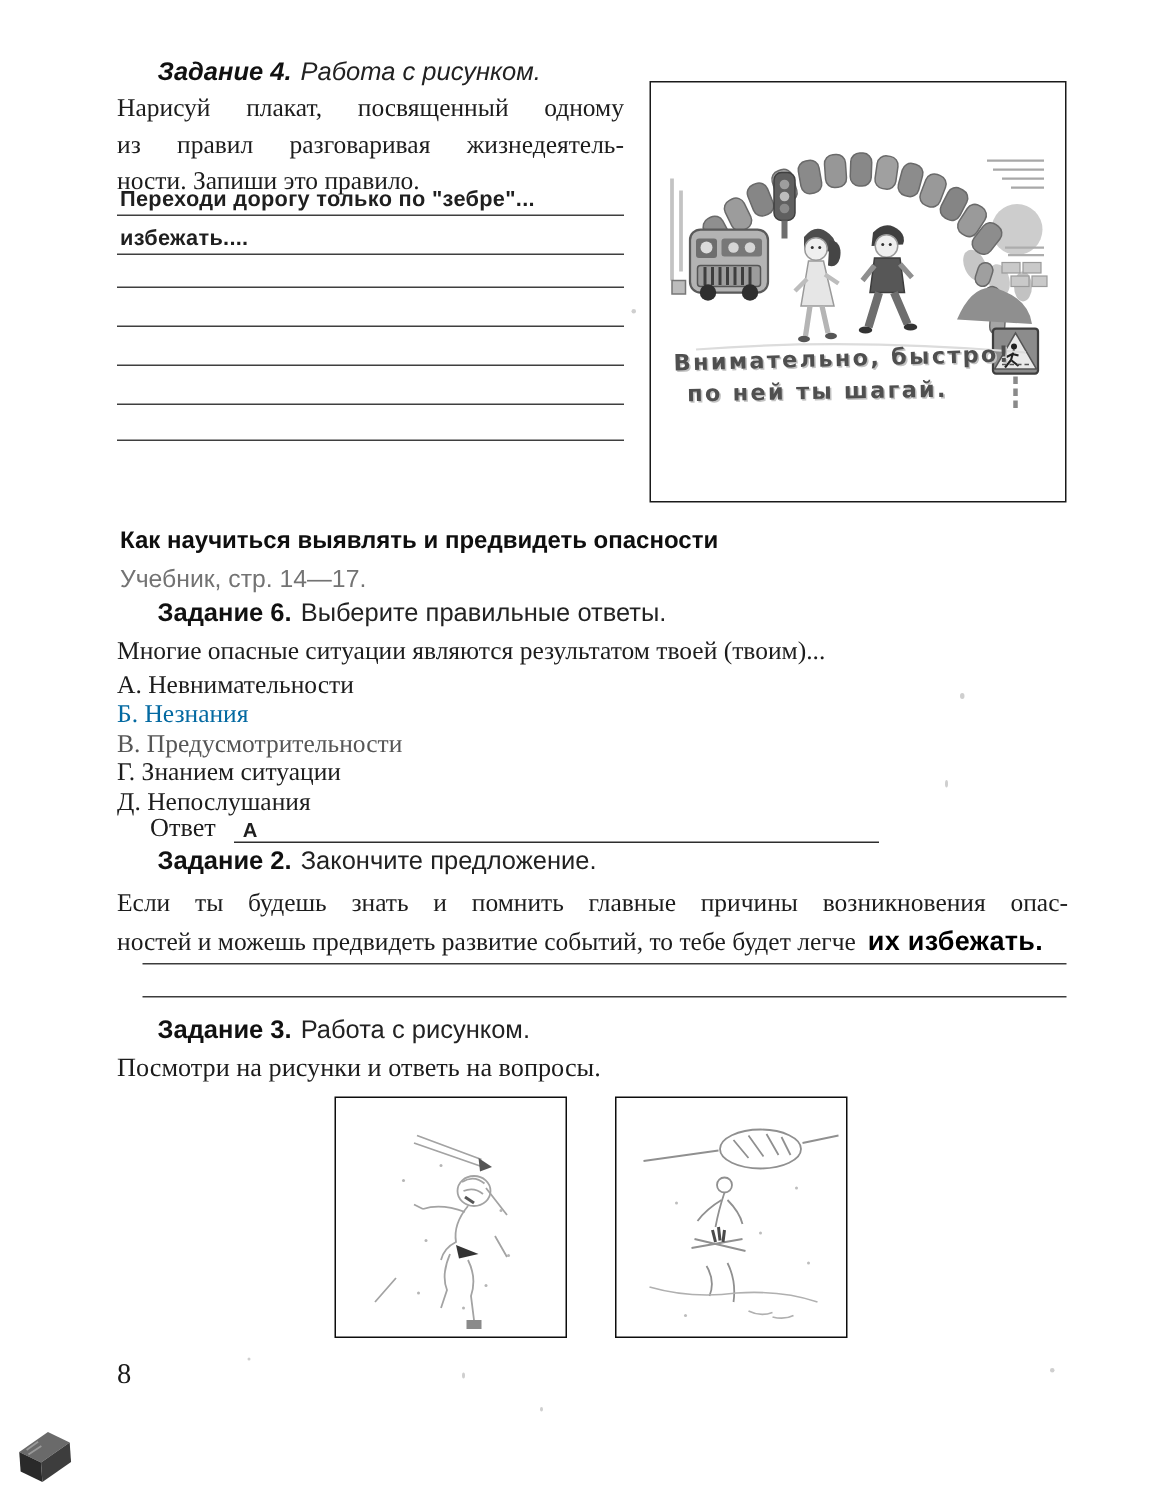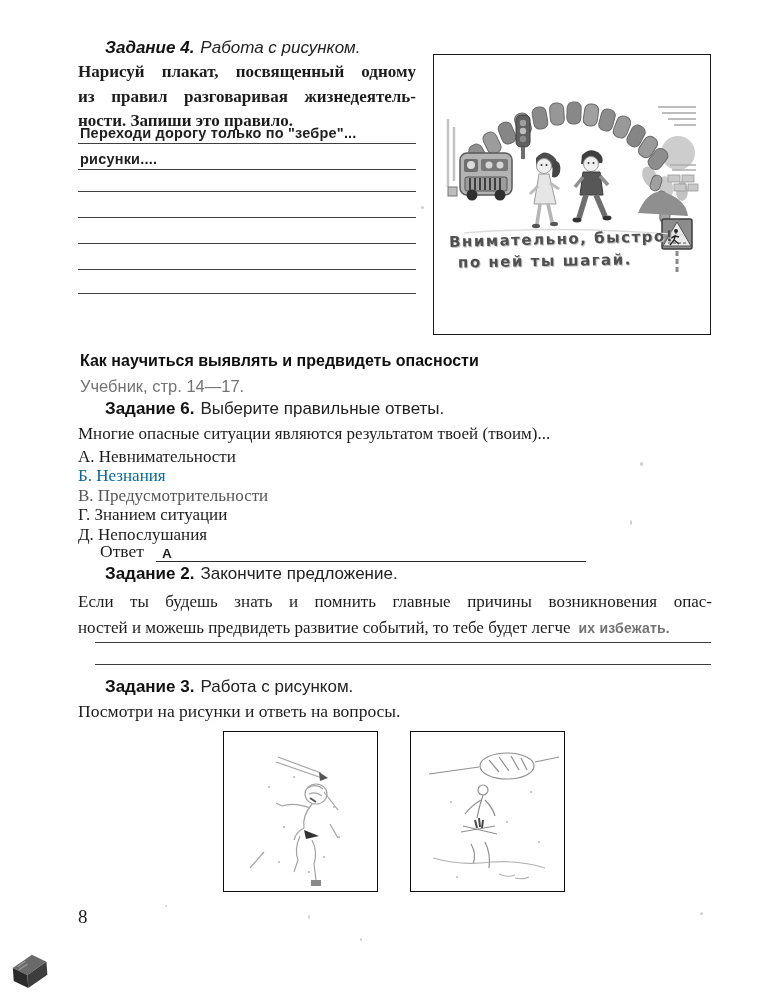--- a/index.html
+++ b/index.html
@@ -12,21 +12,21 @@
   .task-label{font-weight:bold;color:#111;}
   .task-sub{font-weight:normal;color:#222;margin-left:6px;}
 
   
   .jline{text-align:justify;text-align-last:justify;}
   .lline{text-align:left;}
   .para{font-family:"Liberation Serif",serif;color:#1c1c1c;}
 
   
   .t4-head{left:105px;top:38px;font-style:italic;}
-  .t4-body{left:78px;top:60px;width:338px;font-size:17px;line-height:24.5px;font-weight:bold;}
+  .t4-body{left:78px;top:60px;width:338px;font-size:17px;line-height:24.5px;}
   .answer-lines{left:78px;top:126px;width:338px;}
   .aline{display:flex;align-items:flex-end;border-bottom:1.6px solid #3f3f3f;}
   .hw{font-family:"Liberation Sans",sans-serif;font-weight:bold;font-size:14.5px;
       color:#1f1f1f;letter-spacing:0.2px;padding:0 0 2px 2px;white-space:nowrap;}
   .h17{height:17px;}.h23{height:23px;}.h25{height:25px;}.h21{height:21px;}
 
   
   .poster-box{left:433px;top:54px;width:276px;height:279px;border:1.5px solid #1a1a1a;margin:0;background:#fff;}
   .poster-photo{position:absolute;left:10px;top:36px;width:256px;height:198px;}
   .poster-caption{position:absolute;font-family:"DejaVu Sans",sans-serif;font-weight:bold;
@@ -47,21 +47,21 @@
   .options li:nth-child(2){color:#0369a1;}
   .options li:nth-child(3){color:#565656;}
   .answer-row{left:100px;top:541px;font-size:17.5px;height:20px;}
   .answer-underline{display:inline-block;width:430px;margin-left:12px;
       border-bottom:1.6px solid #2d2d2d;vertical-align:bottom;height:19px;}
   .answer-val{font-size:13.5px;padding-left:6px;}
 
   
   .t2-head{left:105px;top:564px;}
   .t2-body{left:78px;top:589px;width:634px;font-size:17px;line-height:25.5px;}
-  .ans2{font-size:14px;color:#737373;margin-left:6px;}
+  .ans2{font-size:18px;color:#000000;margin-left:6px;}
   .t2-line{left:95px;width:616px;height:0;border-top:1.6px solid #3c3c3c;}
   .t2-line.l1{top:642px;}
   .t2-line.l2{top:664px;}
 
   
   .t3-head{left:105px;top:677px;}
   .t3-body{left:78px;top:701px;font-size:17.5px;}
   .sketch-box{top:731px;width:153px;height:159px;border:1.6px solid #0d0d0d;margin:0;background:#fff;}
   .sketch-left{left:223px;}
   .sketch-right{left:410px;}
@@ -84,21 +84,21 @@
     <div class="jline">Нарисуй плакат, посвященный одному</div>
     <div class="jline">из правил разговаривая жизнедеятель-</div>
     <div class="lline">ности. Запиши это правило.</div>
   </div>
 
   <div class="abs answer-lines">
     <div class="aline h17">
       <span class="hw">Переходи дорогу только по "зебре"...</span>
     </div>
     <div class="aline h25">
-      <span class="hw">рисунки....</span>
+      <span class="hw">избежать....</span>
     </div>
     <div class="aline h21"></div>
     <div class="aline h25"></div>
     <div class="aline h25"></div>
     <div class="aline h25"></div>
     <div class="aline h23"></div>
   </div>
 
   <figure class="abs poster-box">
     <div class="poster-photo">

